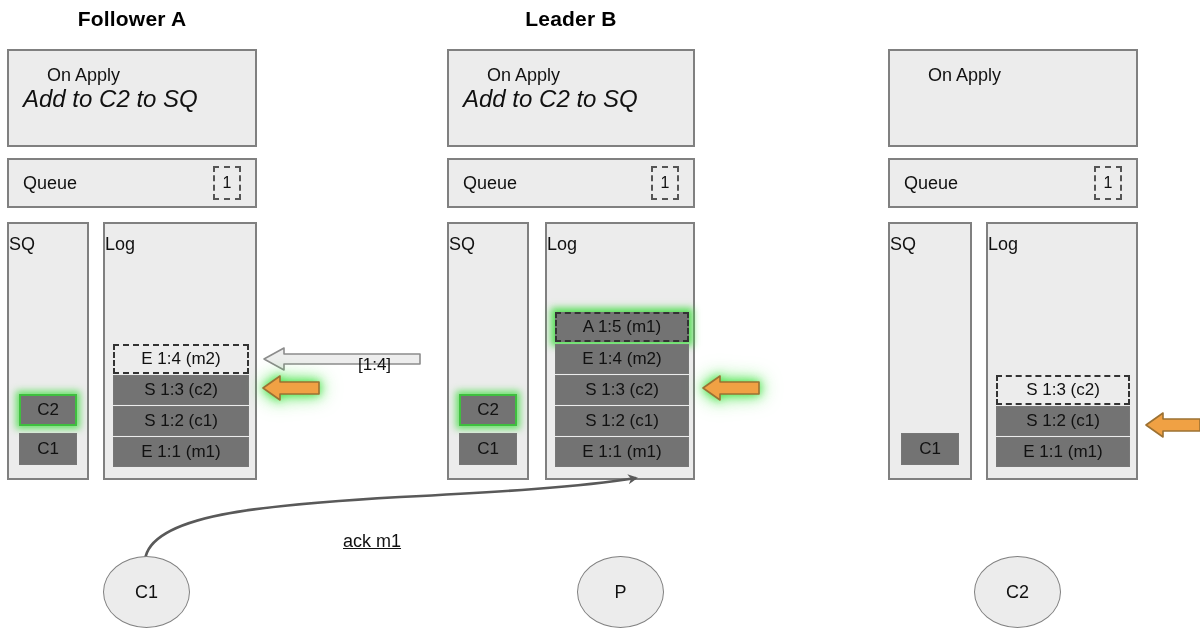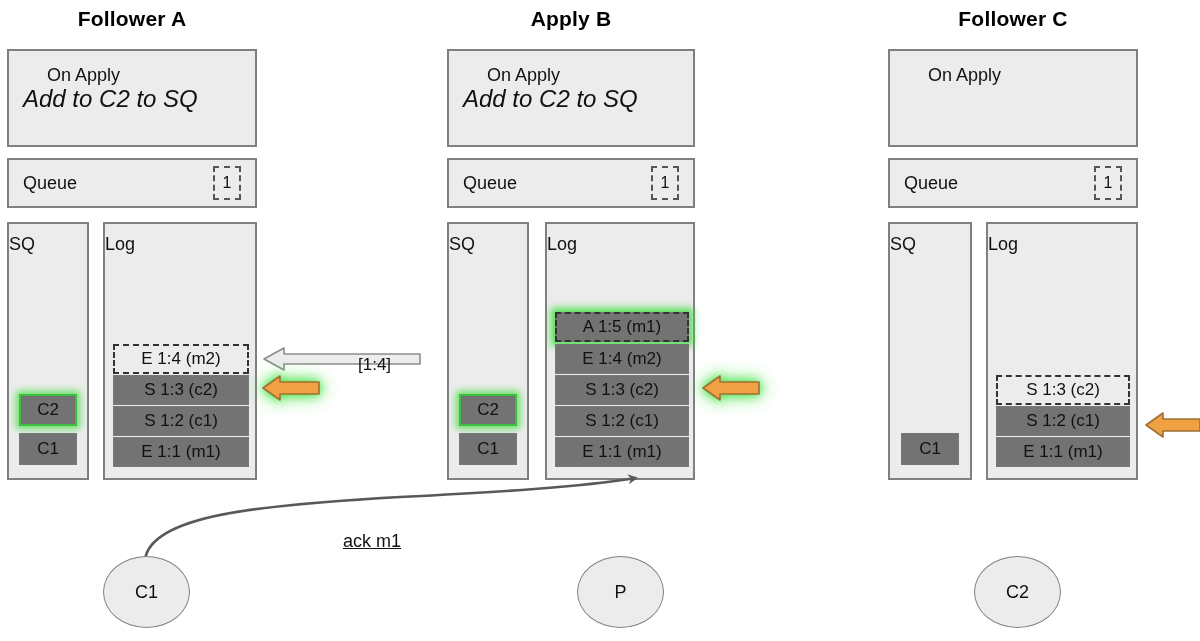--- a/index.html
+++ b/index.html
@@ -151,21 +151,21 @@
   </div>
 
   <div class="panel colbox" style="left:103px;top:222px;width:154px;height:258px;">
     <div class="colhdr">Log</div>
     <div class="cell dashed" style="left:8px;top:120px;width:136px;height:30px;">E 1:4 (m2)</div>
     <div class="cell" style="left:8px;top:151px;width:136px;height:30px;">S 1:3 (c2)</div>
     <div class="cell" style="left:8px;top:182px;width:136px;height:30px;">S 1:2 (c1)</div>
     <div class="cell" style="left:8px;top:213px;width:136px;height:30px;">E 1:1 (m1)</div>
   </div>
 
-  <div class="node-title" style="left:447px;top:7px;width:248px;">Apply B</div>
+  <div class="node-title" style="left:447px;top:7px;width:248px;">Leader B</div>
 
   <div class="panel onapply" style="left:447px;top:49px;width:248px;height:98px;">
     <div class="line1">On Apply</div>
     <div class="line2">Add to C2 to SQ</div>
   </div>
 
   <div class="panel queue" style="left:447px;top:158px;width:248px;height:50px;">
     <div class="qlabel">Queue</div>
     <div class="qcount">1</div>
   </div>
@@ -178,21 +178,20 @@
 
   <div class="panel colbox" style="left:545px;top:222px;width:150px;height:258px;">
     <div class="colhdr">Log</div>
     <div class="cell glow-dashed" style="left:8px;top:88px;width:134px;height:30px;">A 1:5 (m1)</div>
     <div class="cell" style="left:8px;top:120px;width:134px;height:30px;">E 1:4 (m2)</div>
     <div class="cell" style="left:8px;top:151px;width:134px;height:30px;">S 1:3 (c2)</div>
     <div class="cell" style="left:8px;top:182px;width:134px;height:30px;">S 1:2 (c1)</div>
     <div class="cell" style="left:8px;top:213px;width:134px;height:30px;">E 1:1 (m1)</div>
   </div>
 
-  <div class="node-title" style="left:888px;top:7px;width:250px;">Follower C</div>
 
   <div class="panel onapply" style="left:888px;top:49px;width:250px;height:98px;">
     <div class="line1">On Apply</div>
     <div class="line2"></div>
   </div>
 
   <div class="panel queue" style="left:888px;top:158px;width:250px;height:50px;">
     <div class="qlabel">Queue</div>
     <div class="qcount">1</div>
   </div>

